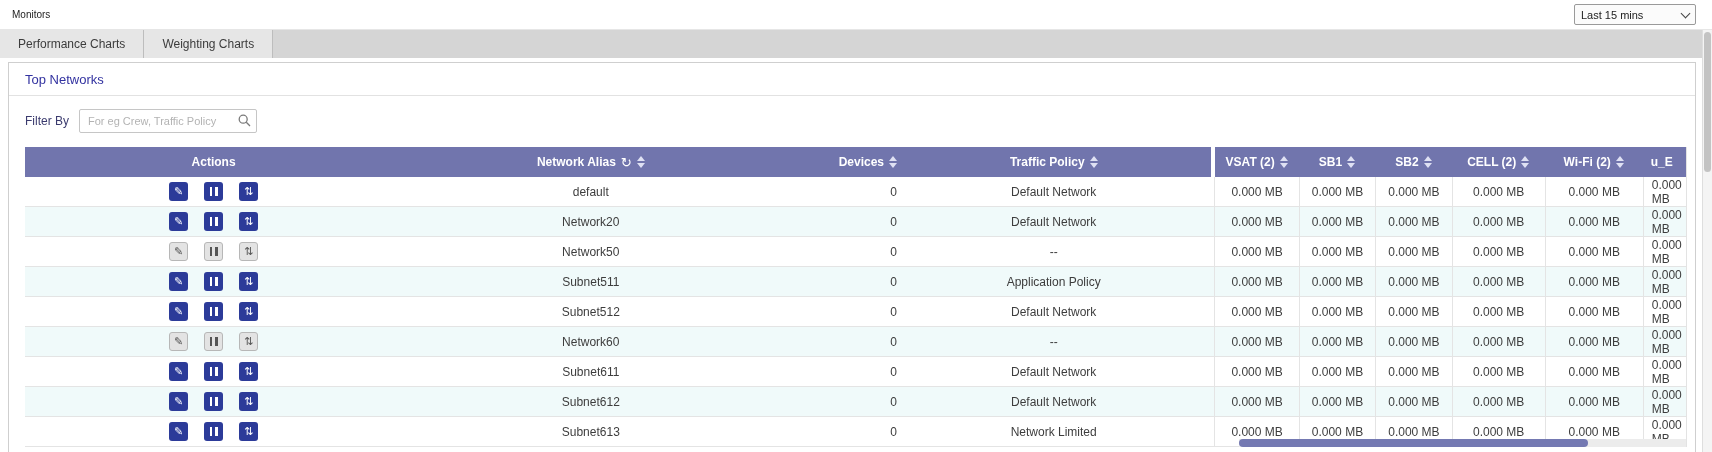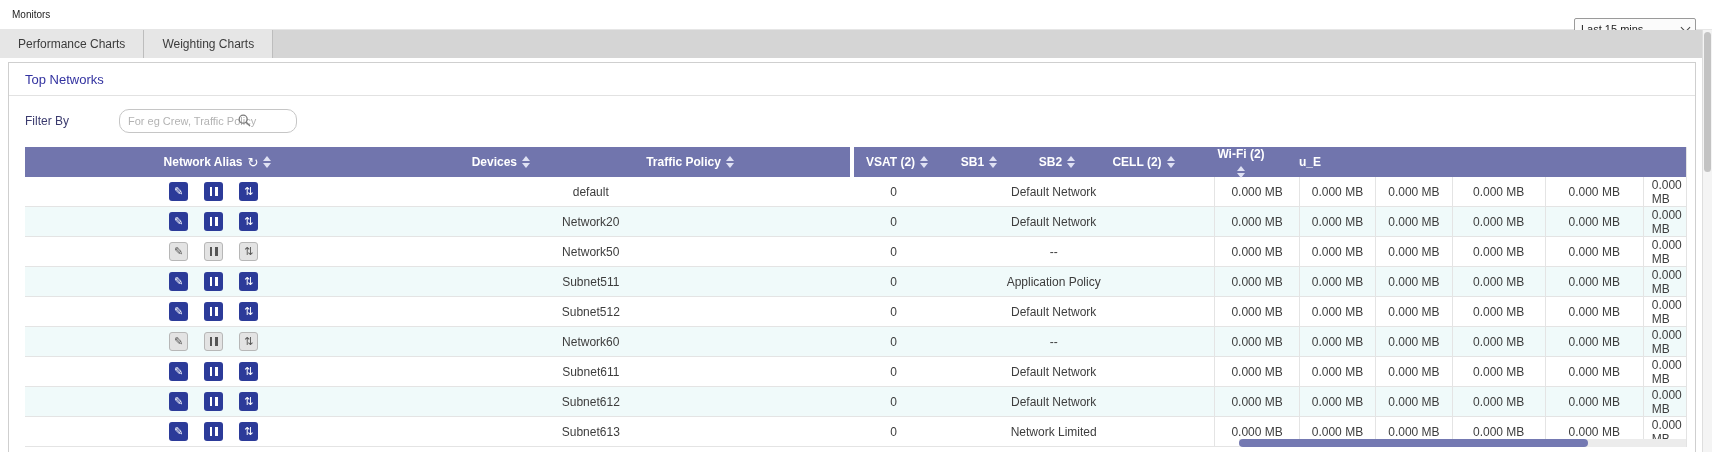--- a/index.html
+++ b/index.html
@@ -4,21 +4,21 @@
 <style>
   * { margin:0; padding:0; box-sizing:border-box; }
   html,body { width:1712px; height:452px; overflow:hidden; background:#fff;
     font-family:"Liberation Sans","DejaVu Sans",sans-serif; color:#333; }
 
   
   .topbar { position:absolute; top:0; left:0; right:0; height:30px; background:#fff;
     border-bottom:1px solid #e6e6e6; }
   .page-title { position:absolute; left:12px; top:0; line-height:30px; font-size:10px;
     font-weight:normal; color:#1d1d1d; }
-  .time-select { position:absolute; right:16px; top:18px; width:122px; height:21px;
+  .time-select { position:absolute; right:16px; top:4px; width:122px; height:21px;
     border:1px solid #9a9a9a; background:#fbfbfb; border-radius:2px; display:flex;
     align-items:center; justify-content:space-between; padding:0 6px; font-size:11px;
     color:#222; cursor:pointer; }
   .chev { width:7px; height:7px; border-right:1.5px solid #444; border-bottom:1.5px solid #444;
     transform:rotate(45deg); margin-top:-3px; }
 
   
   .tabsbar { position:absolute; top:30px; left:0; right:0; height:28px; background:#d5d5d5;
     display:flex; align-items:stretch; padding-left:0; }
   .tab { min-width:128px; padding:0 18px; display:flex; align-items:center; justify-content:center;
@@ -28,22 +28,22 @@
 
   
   .panel { position:absolute; top:62px; left:8px; right:16px; bottom:0; background:#fff;
     border:1px solid #cfcfcf; border-bottom:none; }
   .panel-title { height:33px; line-height:33px; padding-left:16px; font-size:13px;
     color:#3232a0; border-bottom:1px solid #e2e2e2; }
 
   .filter-row { display:flex; align-items:center; padding:13px 0 12px 16px; }
   .filter-label { font-size:12px; color:#3b3b6e; margin-right:10px; }
   .search-wrap { position:relative; width:178px; height:24px; }
-  .search-wrap input { width:100%; height:100%; border:1px solid #c6c6c6; border-radius:10px;
-    font-size:11px; padding:0 24px 0 8px; color:#555; outline:none;margin-left:40px; }
+  .search-wrap input { width:100%; height:100%; border:1px solid #c6c6c6; border-radius:2px;
+    font-size:11px; padding:0 24px 0 8px; color:#555; outline:none; }
   .search-wrap input::placeholder { color:#b3b3b3; }
   .search-icon { position:absolute; right:6px; top:5px; }
 
   
   .tablewrap { position:relative; margin:2px 8px 0 16px; overflow:hidden; border-right:1px solid #e3e3e3; }
   .thead { display:flex; height:30px; background:#7175ad; color:#fff; font-size:12px;
     font-weight:bold; align-items:stretch; }
   .hcell { display:flex; align-items:center; justify-content:center; gap:5px; }
   .trow { display:flex; height:30px; background:#fff; border-bottom:1px solid #e4e4e4;
     font-size:12px; color:#3d3d3d; }
@@ -51,21 +51,21 @@
   .cell { display:flex; align-items:center; justify-content:center; overflow:hidden; }
 
   .col-actions { width:385px; }
   .col-alias   { width:385px; }
   .col-devices { width:120px;justify-content:flex-end; }
   .col-policy  { width:320px; }
   .col-vsat { width:86px; }
   .col-sb1  { width:78px; }
   .col-sb2  { width:78px; }
   .col-cell { width:95px; }
-  .col-wifi { width:100px;flex-direction:column; }
+  .col-wifi { width:100px; }
   .col-ue   { width:44px; justify-content:flex-start; padding-left:8px; }
   .cgap { width:4px; flex:none; }
   .thead .cgap { background:#fff; }
   .trow .num { border-left:1px solid #e4e4e4; }
 
   .sort { display:flex; flex-direction:column; align-items:center; cursor:pointer; }
   .sort i { display:block; width:0; height:0; border-left:4px solid transparent;
     border-right:4px solid transparent; }
   .sort .up { border-bottom:5px solid #dfe1f3; margin-bottom:2px; }
   .sort .down { border-top:5px solid #dfe1f3; }
@@ -121,20 +121,23 @@
       <svg class="search-icon" width="13" height="13" viewBox="0 0 13 13">
         <circle cx="5.2" cy="5.2" r="4" fill="none" stroke="#7a7a7a" stroke-width="1.3"></circle>
         <line x1="8.3" y1="8.3" x2="12" y2="12" stroke="#7a7a7a" stroke-width="1.3"></line>
       </svg>
     </span>
   </div>
 
   <div class="tablewrap">
 
     <div class="thead">
+      <div class="hcell col-actions">
+        <span>Actions</span>
+      </div>
       <div class="hcell col-alias">
         <span>Network Alias</span>
         <span class="refresh">↻</span>
         <span class="sort">
             <i class="up"></i>
             <i class="down"></i>
           </span>
       </div>
       <div class="hcell col-devices">
         <span>Devices</span>

